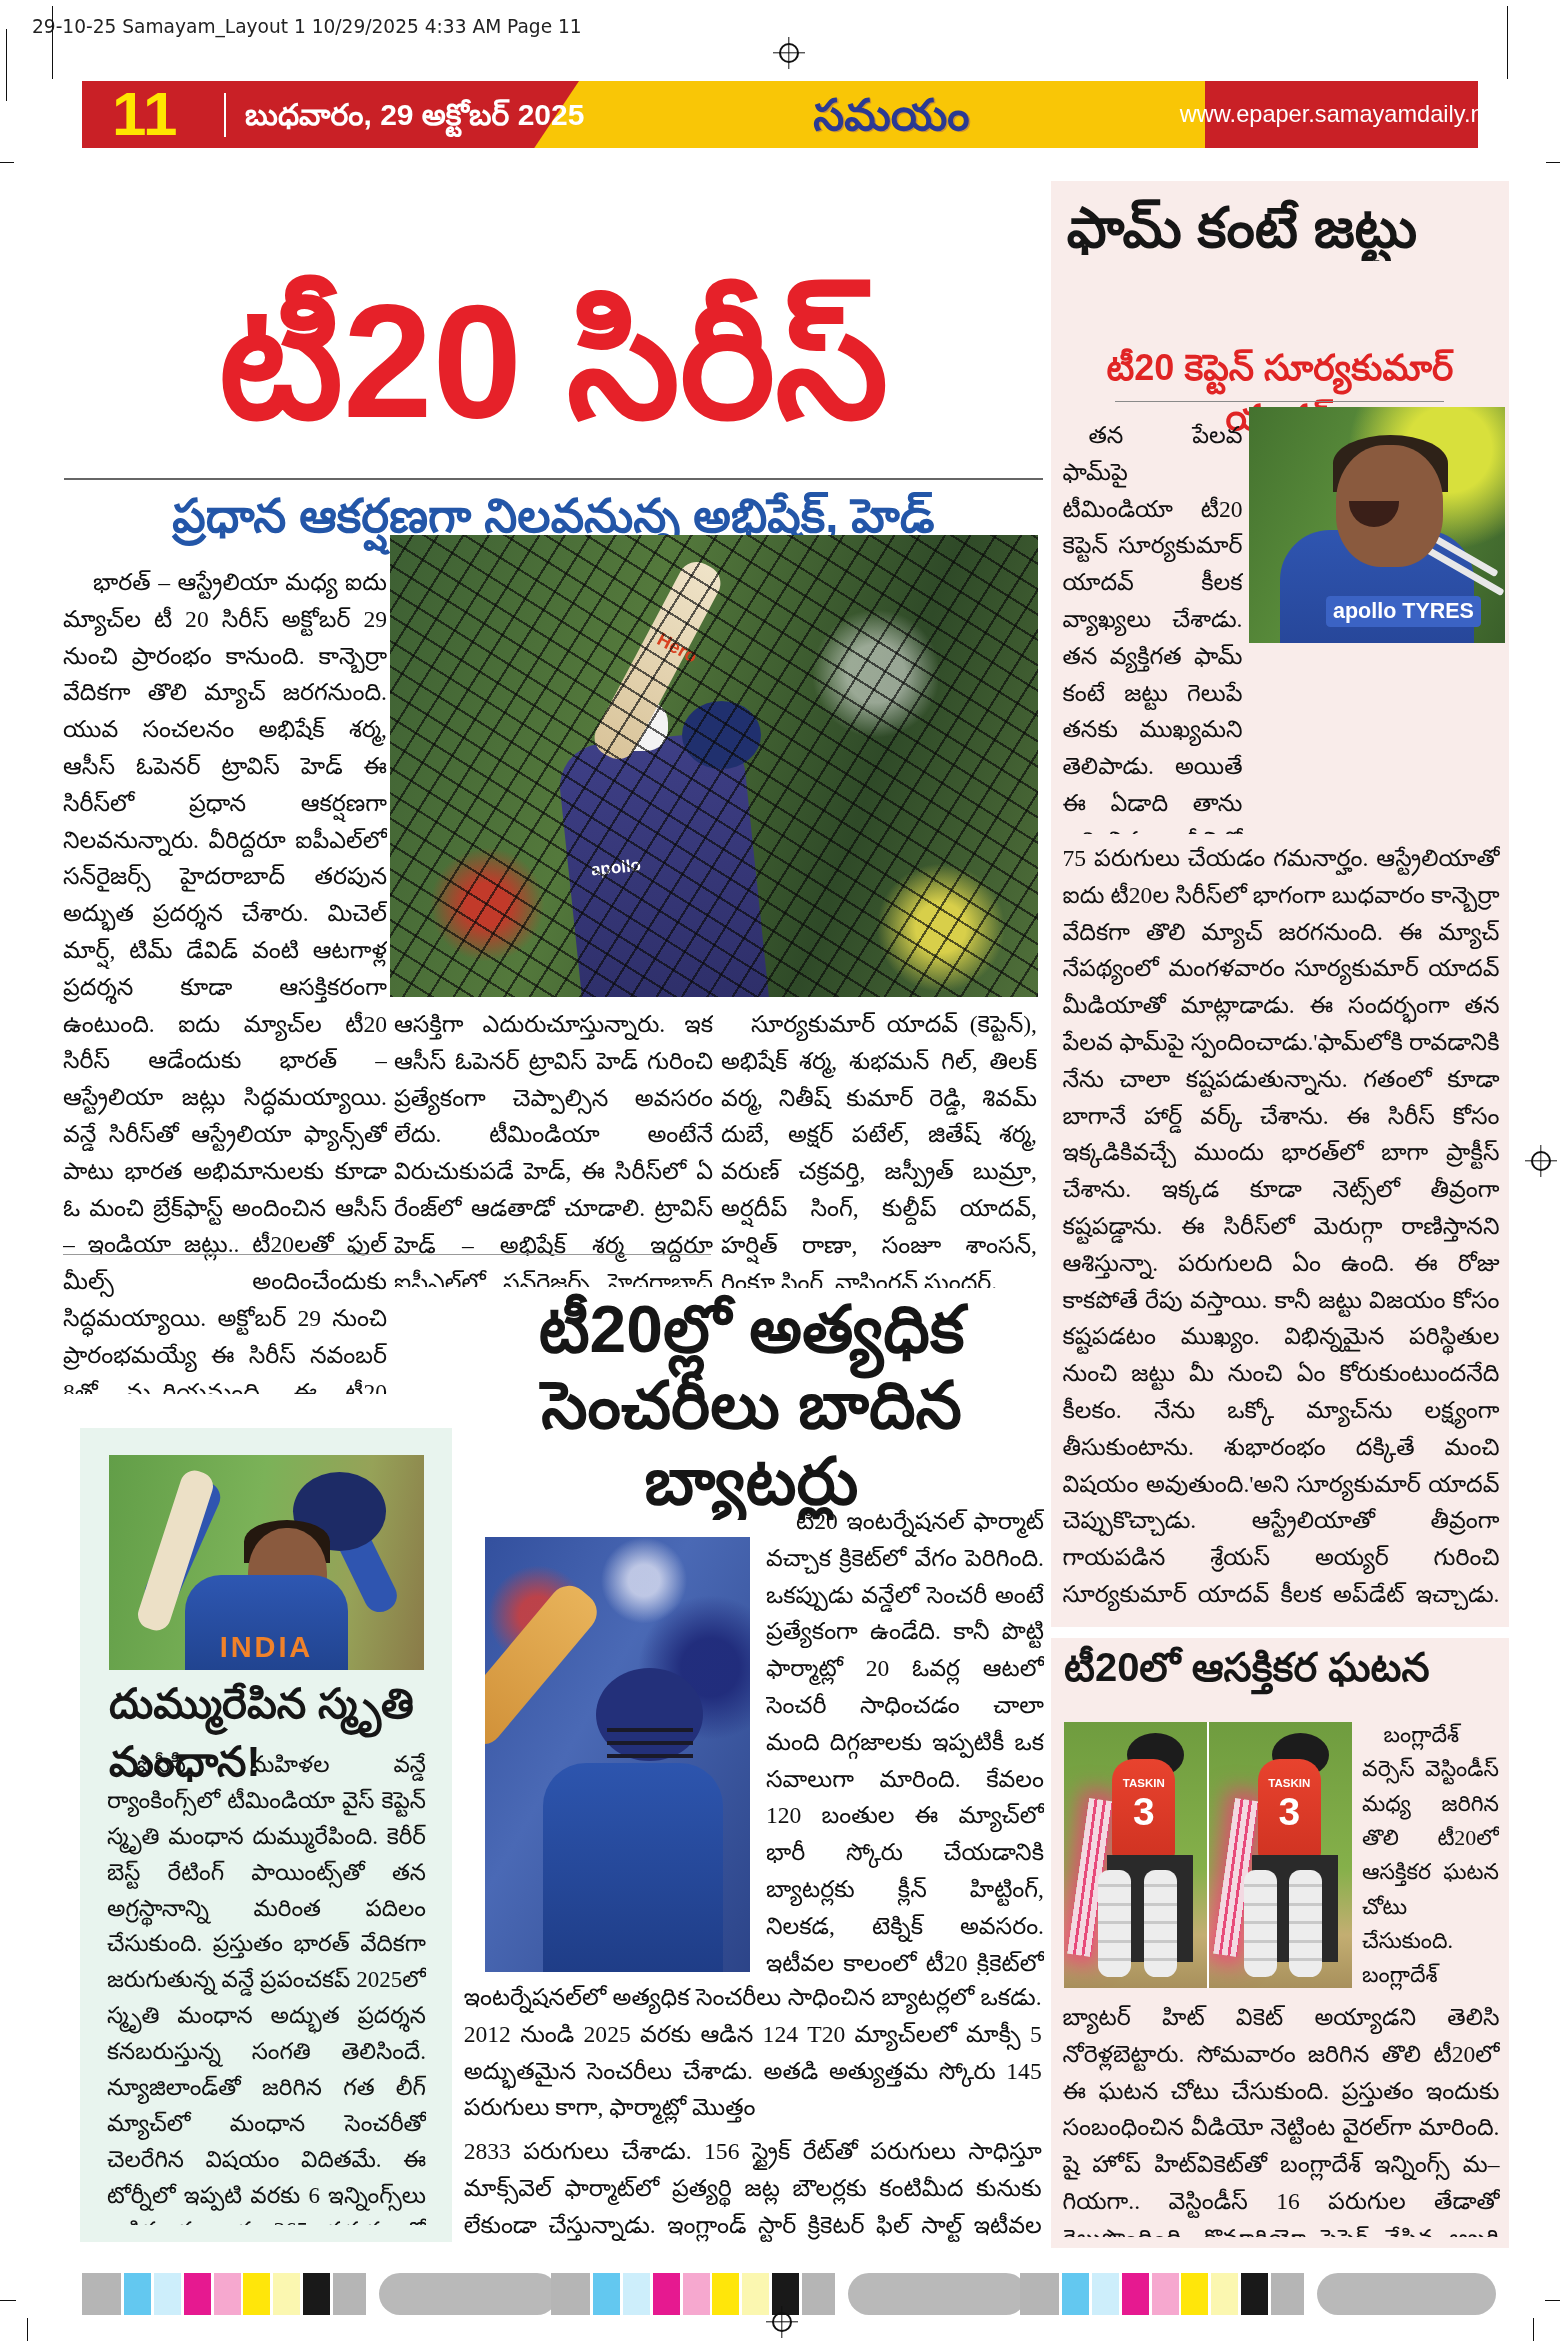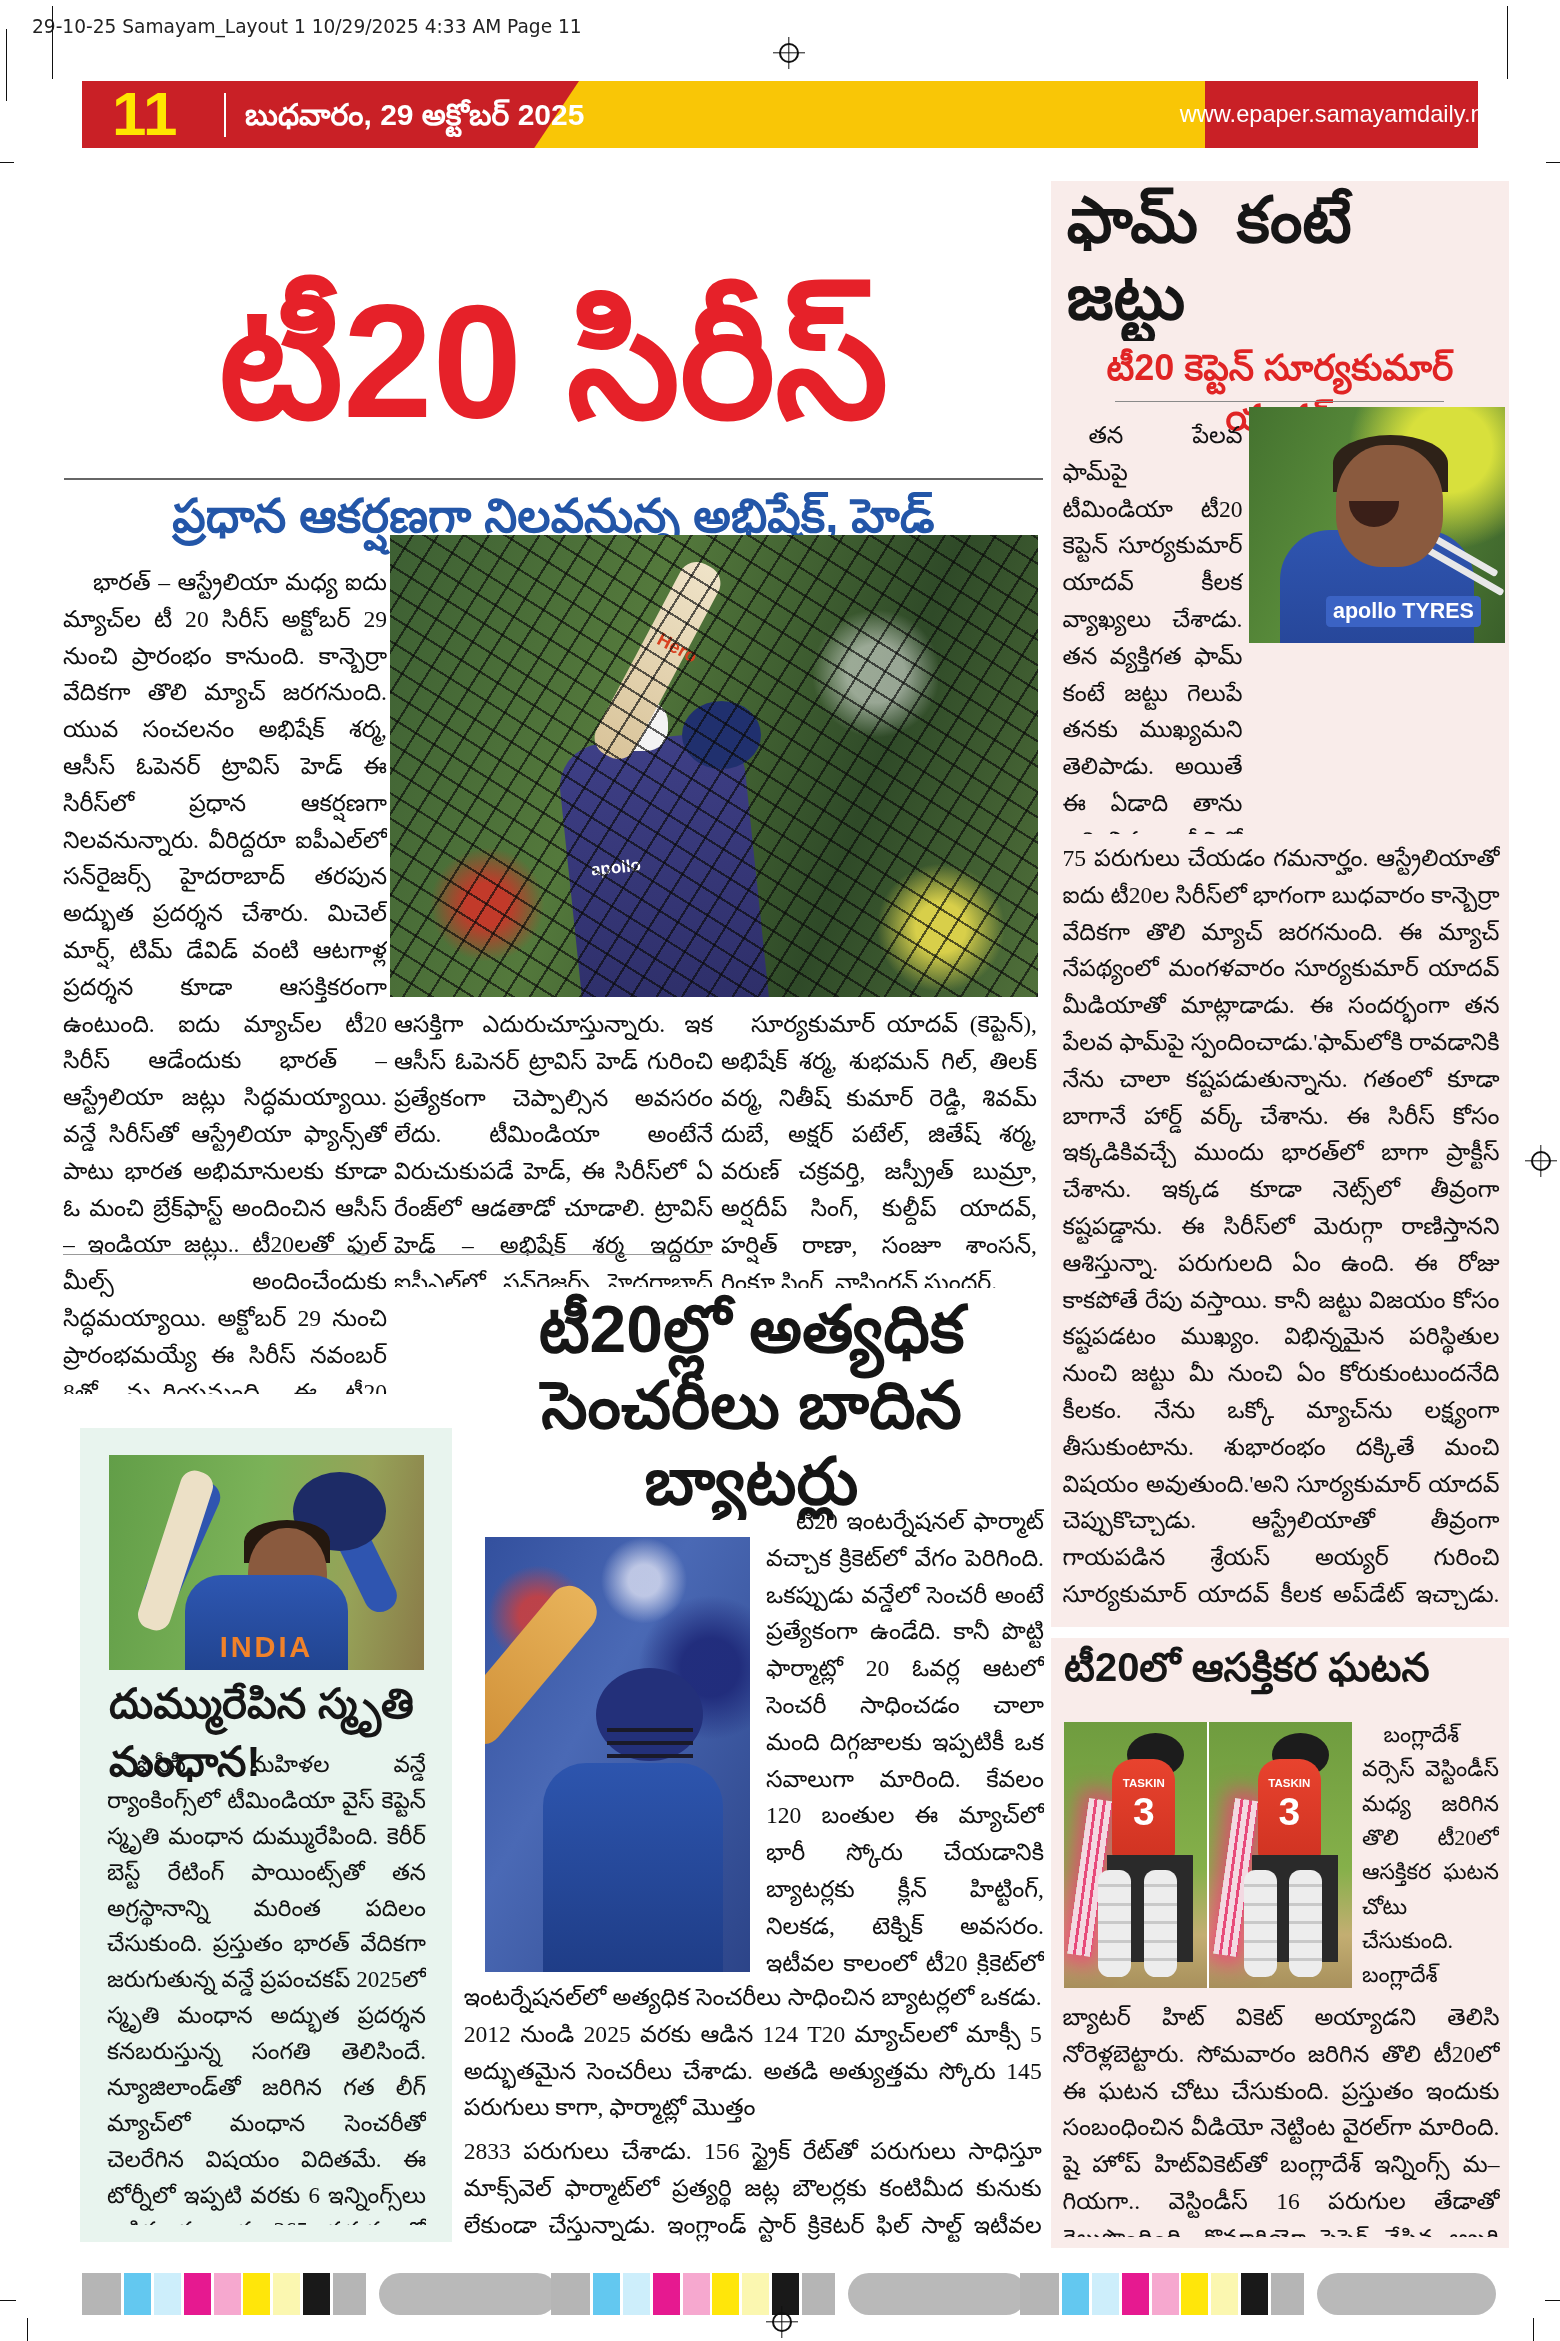--- a/index.html
+++ b/index.html
@@ -151,20 +151,21 @@
   <div class="abs reg" style="left:1525px;top:1145px;">
       <span class="c"></span>
     </div>
 
   <div class="abs header">
     <div class="red-left"></div>
     <div class="red-right"></div>
     <div class="pgnum">11</div>
     <div class="pg-div"></div>
     <div class="date">బుధవారం, 29 అక్టోబర్ 2025</div>
+    <div class="masthead">సమయం</div>
     <div class="site">www.epaper.samayamdaily.net</div>
   </div>
 
   <div class="abs bighead txt">టీ20 సిరీస్</div>
   <div class="abs rule-a"></div>
   <div class="abs subhead txt">ప్రధాన ఆకర్షణగా నిలవనున్న అభిషేక్, హెడ్</div>
   <div class="abs rule-b"></div>
 
   <div class="abs body-txt txt" style="left:63px;top:564px;width:324px;height:830px;">
     <p>భారత్ – ఆస్ట్రేలియా మధ్య ఐదు మ్యాచ్‌ల టీ 20 సిరీస్ అక్టోబర్ 29 నుంచి ప్రారంభం కానుంది. కాన్బెర్రా వేదికగా తొలి మ్యాచ్ జరగనుంది. యువ సంచలనం అభిషేక్ శర్మ, ఆసీస్ ఓపెనర్ ట్రావిస్ హెడ్ ఈ సిరీస్‌లో ప్రధాన ఆకర్షణగా నిలవనున్నారు. వీరిద్దరూ ఐపీఎల్‌లో సన్‌రైజర్స్ హైదరాబాద్ తరపున అద్భుత ప్రదర్శన చేశారు. మిచెల్ మార్ష్, టిమ్ డేవిడ్ వంటి ఆటగాళ్ల ప్రదర్శన కూడా ఆసక్తికరంగా ఉంటుంది. ఐదు మ్యాచ్‌ల టీ20 సిరీస్ ఆడేందుకు భారత్ – ఆస్ట్రేలియా జట్లు సిద్ధమయ్యాయి. వన్డే సిరీస్‌తో ఆస్ట్రేలియా ఫ్యాన్స్‌తో పాటు భారత అభిమానులకు కూడా ఓ మంచి బ్రేక్‌ఫాస్ట్ అందించిన ఆసీస్ – ఇండియా జట్లు.. టీ20లతో ఫుల్ మీల్స్ అందించేందుకు సిద్ధమయ్యాయి. అక్టోబర్ 29 నుంచి ప్రారంభమయ్యే ఈ సిరీస్ నవంబర్ 8తో మ–గియనుంది. ఈ టీ20 సిరీస్‌లో టీమిండియా నుంచి అభిషేక్ శర్మ, ఆస్ట్రేలియా నుంచి ట్రావిస్ హెడ్ ఫేవరెట్‌గా బరిలోకి దిగనున్నారు.</p>
@@ -225,21 +226,21 @@
         <div class="india-txt">INDIA</div>
       </div>
     </div>
     <div class="blackhead txt" style="position:absolute;left:29px;top:252px;width:315px;font-size:42px;">దుమ్మురేపిన స్మృతి మంధాన!</div>
     <div class="body-txt txt" style="position:absolute;left:27px;top:319px;width:319px;height:478px;font-size:23px;">
       <p style="text-indent:30px;">ఐసీసీ మహిళల వన్డే ర్యాంకింగ్స్‌లో టీమిండియా వైస్ కెప్టెన్ స్మృతి మంధాన దుమ్మురేపింది. కెరీర్ బెస్ట్ రేటింగ్ పాయింట్స్‌తో తన అగ్రస్థానాన్ని మరింత పదిలం చేసుకుంది. ప్రస్తుతం భారత్ వేదికగా జరుగుతున్న వన్డే ప్రపంచకప్ 2025లో స్మృతి మంధాన అద్భుత ప్రదర్శన కనబరుస్తున్న సంగతి తెలిసిందే. న్యూజిలాండ్‌తో జరిగిన గత లీగ్ మ్యాచ్‌లో మంధాన సెంచరీతో చెలరేగిన విషయం విదితమే. ఈ టోర్నీలో ఇప్పటి వరకు 6 ఇన్నింగ్స్‌లు ఆడిన మంధాన 365 పరుగులతో టాప్ స్కోరర్‌గా కొనసాగుతోంది. ఇదే టోర్నీలో ఆస్ట్రేలియాపై 80, ఇంగ్లండ్‌పై 88 పరుగులు చేసింది. దాంతో స్మృతి మంధాన ఖాతాలో 828 రేటింగ్ పాయింట్స్ చేరాయి. స్మృతి మంధాన కెరీర్‌లో ఇదే అత్యుత్తమ రేటింగ్ పాయింట్స్. మంధాన తర్వాత ఆష్లీ గార్డ్నర్(731) రేటింగ్ పాయింట్స్‌తో రెండో స్థానంలో నిలిచింది. ఆమె ఆరు స్థానాలు ఎగబాకింది. మంధానకు ఆమెకు 97 పాయింట్ల వ్యత్యాసం ఉంది. లారా వోల్వార్ట్ రెండు స్థానాలు మెరుగుపర్చుకొని రెండో స్థానంలో నిలిచింది. భారత్ నుంచి మరే బ్యాటర్ టాప్–10లో లేకపోవడం గమనార్హం. హర్మన్ క్రౌత్ కౌర్ మూడు స్థానాలు దిగజారి 18వ స్థానంలో నిలవగా.. జెమీమా రోడ్రిగ్స్ 8 స్థానాలు ఎగబాకి 19వ స్థానానికి చేరింది. న్యూజిలాండ్‌పై సెంచరీతో చెలరేగిన ప్రతికా రావల్ 12 స్థానాలు ఎగబాకి 27వ ర్యాంక్ అందుకుంది. బౌలింగ్ విభాగంలో ఆస్ట్రేలియా బౌలర్ అలాన కింగ్ అగ్రస్థానంలో కొనసాగుతుండగా.. ఆ దేశానికే చెందిన ఆష్లీ గార్డ్నర్ రెండో స్థానంలో నిలిచింది. సౌతాఫ్రికా బౌలర్ మరిజన్నే కాప్ నాలుగు, దీప్తి శర్మ ఐదో స్థానంతో సరిపెట్టుకుంది.గురువారం జరగనున్న సెమీఫైనల్లో ఆస్ట్రేలియాతో భారత్ అమీతుమీ తేల్చుకోనుంది. ఈ మ్యాచ్‌కు టీమిండియాకు బిగ్ షాక్ తగిలింది. ఓపెనర్ ప్రతీకా రావల్ గాయంతో జట్టుకు దూరమైంది. ఆమె స్థానంలో షెఫాలీ వర్మ జట్టులోకి వచ్చింది. సమష్టిగా రాణిస్తేనే ఆస్ట్రేలియాపై టీమిండియాకు విజయం దక్కనుంది.</p>
     </div>
   </div>
 
   <div class="abs pinkbox" style="left:1051px;top:181px;width:458px;height:1446px;">
-    <div class="blackhead txt" style="position:absolute;left:15.7px;top:6px;width:429px;font-size:64px;line-height:1.2;font-family:Liberation Mono, monospace;">
+    <div class="blackhead txt" style="position:absolute;left:15.7px;top:13px;width:429px;font-size:56px;line-height:1.2;">
       <div>ఫామ్ కంటే జట్టు</div>
     </div>
     <div class="redsub txt" style="position:absolute;left:0;top:166px;width:100%;text-align:center;font-size:36px;">టీ20 కెప్టెన్ సూర్యకుమార్ యాదవ్</div>
     <div style="position:absolute;left:64px;top:220px;width:329px;height:1.4px;background:#8a8a8a;"></div>
     <div class="photo photo-surya" style="left:198px;top:226px;width:256px;height:236px;">
       <div class="jersey-surya"></div>
       <div class="stripe" style="left:58%;top:58%;transform:rotate(30deg);"></div>
       <div class="stripe" style="left:60%;top:66%;transform:rotate(30deg);"></div>
       <div class="hair-surya"></div>
       <div class="head-surya"></div>

